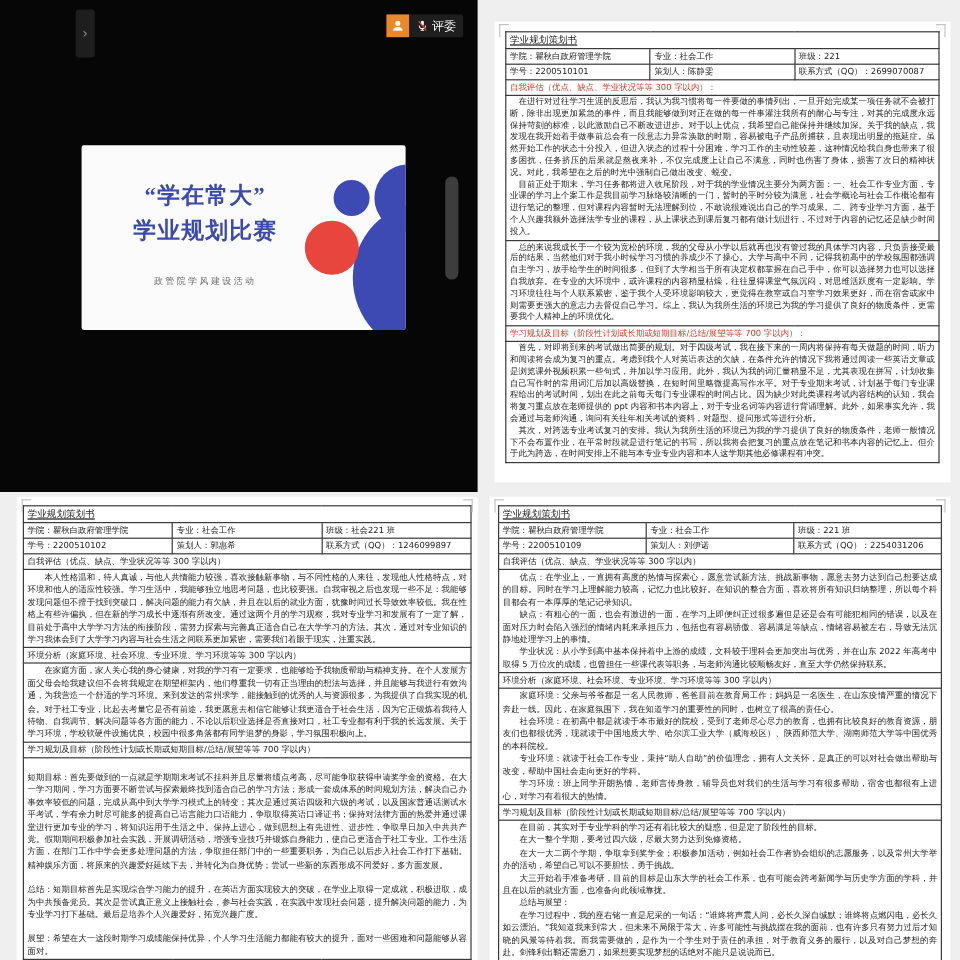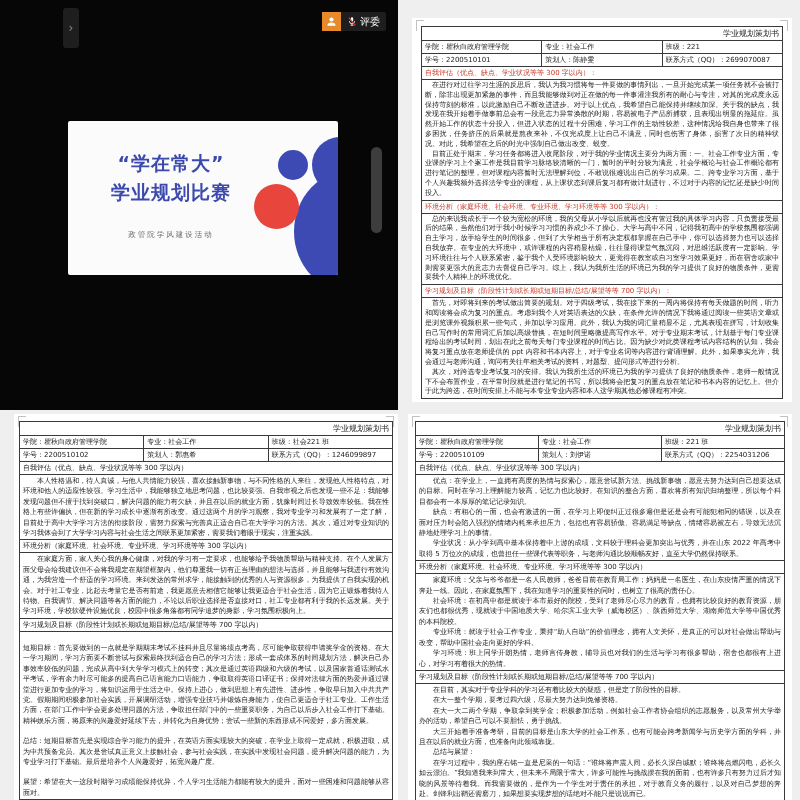--- a/index.html
+++ b/index.html
@@ -17,21 +17,21 @@
   .badges{position:absolute;top:12px;right:12px;display:flex;align-items:stretch;height:19px;}
   .member-icon{width:19px;height:19px;background:#e8892a;display:flex;align-items:center;justify-content:center;}
   .name-badge{
     background:rgba(34,34,34,.88);color:#fff;font-size:10px;display:flex;align-items:center;
     gap:3px;padding:4px 6px;border-radius:0 2px 2px 0;
   }
   .slide{
     position:absolute;left:68px;top:121px;width:270px;height:154px;background:#fbfbfb;
     border-radius:2px;overflow:hidden;
   }
-  .slide-text{position:absolute;left:18px;top:28px;width:170px;text-align:center;}
+  .slide-text{position:absolute;left:18px;top:28px;width:170px;text-align:center;font-family:Liberation Serif, serif;}
   .slide-title{color:#3d4aad;font-weight:bold;font-size:19px;line-height:29px;letter-spacing:1px;}
   .slide-subtitle{color:#6b6b6b;font-size:7.5px;letter-spacing:2px;margin-top:23px;}
   .deco{position:absolute;border-radius:50%;}
   .deco-blue-small{left:210px;top:29px;width:30px;height:30px;background:#3d4ab4;}
   .deco-red{left:186px;top:63px;width:45px;height:45px;background:#e8453c;}
   .deco-blob-top{left:244px;top:16px;width:56px;height:56px;background:#3d4ab4;}
   .deco-blob-main{left:226px;top:48px;width:120px;height:125px;background:#3d4ab4;}
   .scroll-thumb{position:absolute;left:371px;top:147px;width:11px;height:86px;background:#3d3d3d;border-radius:6px;}
   
   .page{position:absolute;background:#fff;overflow:hidden;}
@@ -39,21 +39,21 @@
   .page::before{left:4px;border-left:1px solid #c2c2c2;}
   .page::after{right:4px;border-right:1px solid #c2c2c2;}
   .page-tr{left:412px;top:18px;width:380px;height:384px;}
   .page-bl{left:14px;top:414px;width:384px;height:386px;}
   .page-br{left:408px;top:414px;width:384px;height:386px;}
   table.doc{border-collapse:collapse;table-layout:fixed;background:#fff;}
   .page-tr table.doc{margin:8px 9px 0 9px;width:362px;font-size:7px;}
   .page-bl table.doc{margin:7px 5px 0 5px;width:374px;font-size:7px;}
   .page-br table.doc{margin:7px 7px 0 7px;width:370px;font-size:7px;}
   table.doc td{border:1px solid #3a3a3a;padding:1px 3px;color:#1c1c1c;vertical-align:top;}
-  td.title-cell{text-align:right;font-size:8px;padding:2px;}
+  td.title-cell{text-align:left;font-size:8px;padding:2px;text-decoration:underline;}
   td.c1{width:42%;} td.c2{width:31%;} td.c3{width:27%;}
   td.section-heading{font-size:7px;line-height:10px;}
   .page-tr td.section-heading{color:#cc3a28;margin-left:40px;}
   .page-bl td.section-heading,.page-br td.section-heading{color:#1c1c1c;}
   td.body-cell{padding:2px 4px 3px;}
   td.body-cell p{margin:0;text-align:justify;}
   .page-tr td.body-cell p{text-indent:1em;line-height:9.8px;}
   .page-bl td.body-cell p,.page-br td.body-cell p{text-indent:2em;line-height:10.4px;}
   .page-bl td.body-cell.spaced p{text-indent:0;}
   .page-bl td.body-cell.spaced p{margin-top:10px;}
@@ -119,23 +119,20 @@
     <tr>
           <td colspan="3" class="section-heading">自我评估（优点、缺点、学业状况等等 300 字以内）：</td>
         </tr>
     <tr>
           <td colspan="3" class="body-cell">
       <p>在进行对过往学习生涯的反思后，我认为我习惯将每一件要做的事情列出，一旦开始完成某一项任务就不会被打断，除非出现更加紧急的事件，而且我能够做到对正在做的每一件事灌注我所有的耐心与专注，对其的完成度永远保持苛刻的标准，以此激励自己不断改进进步。对于以上优点，我希望自己能保持并继续加深。关于我的缺点，我发现在我开始着手做事前总会有一段意志力异常涣散的时期，容易被电子产品所捕获，且表现出明显的拖延症。虽然开始工作的状态十分投入，但进入状态的过程十分困难，学习工作的主动性较差，这种情况给我自身也带来了很多困扰，任务挤压的后果就是熬夜来补，不仅完成度上让自己不满意，同时也伤害了身体，损害了次日的精神状况。对此，我希望在之后的时光中强制自己做出改变、蜕变。</p>
       <p>目前正处于期末，学习任务都将进入收尾阶段，对于我的学业情况主要分为两方面：一、社会工作专业方面，专业课的学习上个案工作是我目前学习脉络较清晰的一门，暂时的平时分较为满意，社会学概论与社会工作概论都有进行笔记的整理，但对课程内容暂时无法理解到位，不敢说很难说出自己的学习成果。二、跨专业学习方面，基于个人兴趣我额外选择法学专业的课程，从上课状态到课后复习都有做计划进行，不过对于内容的记忆还是缺少时间投入。</p>
     </td>
         </tr>
     <tr>
-          <td colspan="3" class="section-heading">环境分析（家庭环境、社会环境、专业环境、学习环境等等 300 字以内）：</td>
-        </tr>
-    <tr>
           <td colspan="3" class="body-cell">
       <p>总的来说我成长于一个较为宽松的环境，我的父母从小学以后就再也没有管过我的具体学习内容，只负责接受最后的结果，当然他们对于我小时候学习习惯的养成少不了操心。大学与高中不同，记得我初高中的学校氛围都强调自主学习，放手给学生的时间很多，但到了大学相当于所有决定权都掌握在自己手中，你可以选择努力也可以选择自我放弃。在专业的大环境中，或许课程的内容稍显枯燥，往往显得课堂气氛沉闷，对思维活跃度有一定影响。学习环境往往与个人联系紧密，鉴于我个人受环境影响较大，更觉得在教室或自习室学习效果更好，而在宿舍或家中则需要更强大的意志力去督促自己学习。综上，我认为我所生活的环境已为我的学习提供了良好的物质条件，更需要我个人精神上的环境优化。</p>
     </td>
         </tr>
     <tr>
           <td colspan="3" class="section-heading">学习规划及目标（阶段性计划或长期或短期目标/总结/展望等等 700 字以内）：</td>
         </tr>
     <tr>
           <td colspan="3" class="body-cell">
       <p>首先，对即将到来的考试做出简要的规划。对于四级考试，我在接下来的一周内将保持有每天做题的时间，听力和阅读将会成为复习的重点。考虑到我个人对英语表达的欠缺，在条件允许的情况下我将通过阅读一些英语文章或是浏览课外视频积累一些句式，并加以学习应用。此外，我认为我的词汇量稍显不足，尤其表现在拼写，计划收集自己写作时的常用词汇后加以高级替换，在短时间里略微提高写作水平。对于专业期末考试，计划基于每门专业课程给出的考试时间，划出在此之前每天每门专业课程的时间占比。因为缺少对此类课程考试内容结构的认知，我会将复习重点放在老师提供的 ppt 内容和书本内容上，对于专业名词等内容进行背诵理解。此外，如果事实允许，我会通过与老师沟通，询问有关往年相关考试的资料，对题型、提问形式等进行分析。</p>

